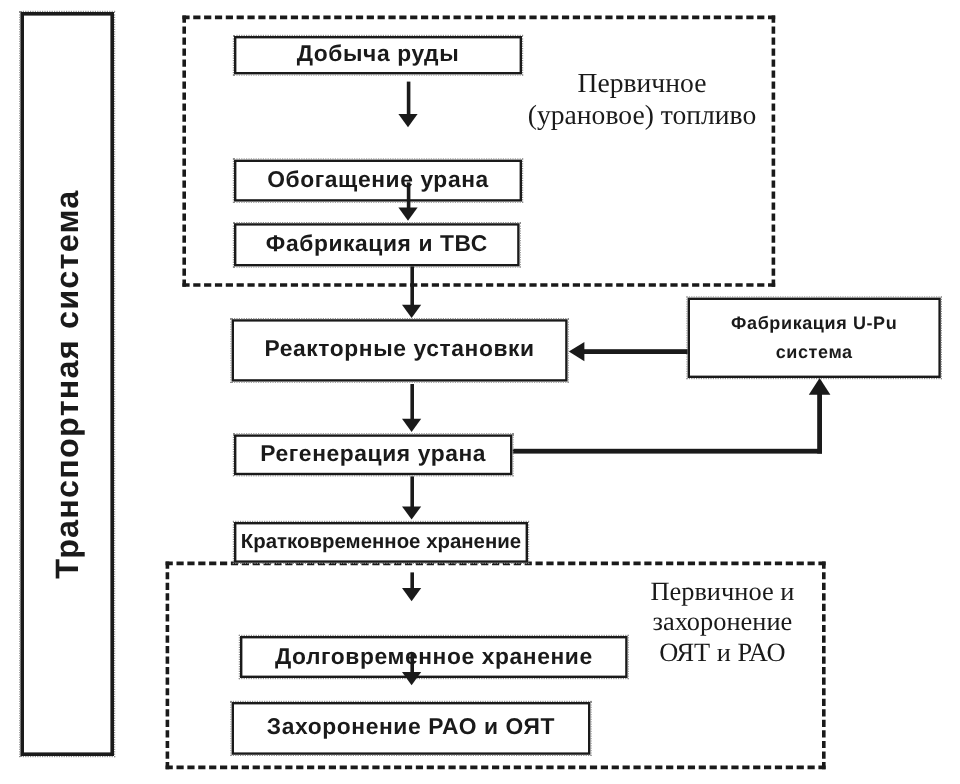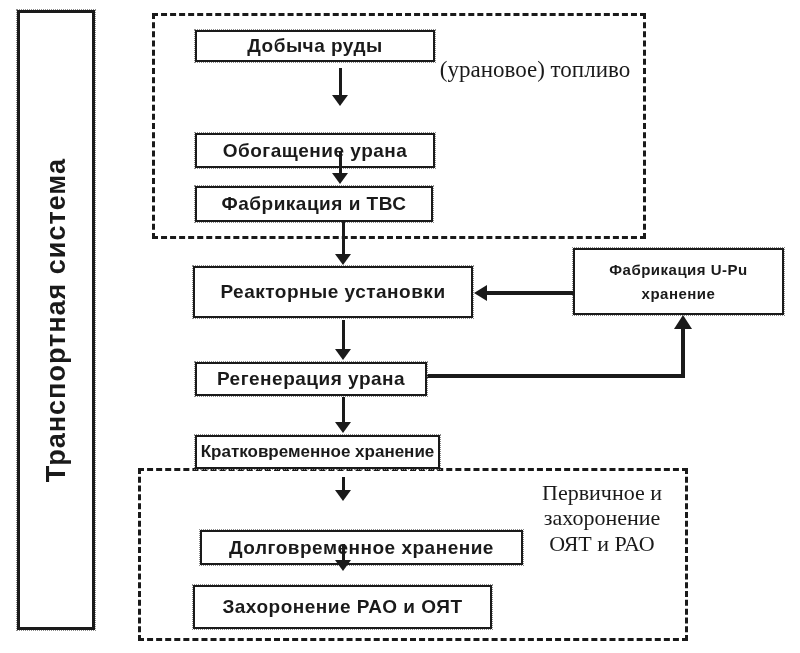--- a/index.html
+++ b/index.html
@@ -107,20 +107,21 @@
 <body>
 
 <div id="canvas">
 
   <div id="transport-box">
     <div class="vtext">Транспортная система</div>
   </div>
 
   <div class="dashed-frame" style="left:152px; top:13px; width:488px; height:220px;"></div>
   <div class="caption" style="left:425px; top:57px; width:220px;">
+    <div>Первичное</div>
     <div>(урановое) топливо</div>
   </div>
 
   <div class="dashed-frame" style="left:138px; top:468px; width:544px; height:167px;"></div>
   <div class="caption" style="left:522px; top:480px; width:160px; font-size:22px;">
     <div>Первичное и</div>
     <div>захоронение</div>
     <div>ОЯТ и РАО</div>
   </div>
 
@@ -135,21 +136,21 @@
   <div class="pbox" style="left:195px; top:186px; width:238px; height:36px;">
     <span>Фабрикация и ТВС</span>
   </div>
 
   <div class="pbox" style="left:193px; top:266px; width:280px; height:52px;align-items:center;">
     <span>Реакторные установки</span>
   </div>
 
   <div class="pbox two-line" style="left:573px; top:248px; width:211px; height:67px;">
     <span>Фабрикация U-Pu</span>
-    <span>хранение</span>
+    <span>система</span>
   </div>
 
   <div class="pbox" style="left:195px; top:362px; width:232px; height:34px;">
     <span>Регенерация урана</span>
   </div>
 
   <div class="pbox small-text" style="left:195px; top:435px; width:245px; height:34px;">
     <span>Кратковременное хранение</span>
   </div>
 

